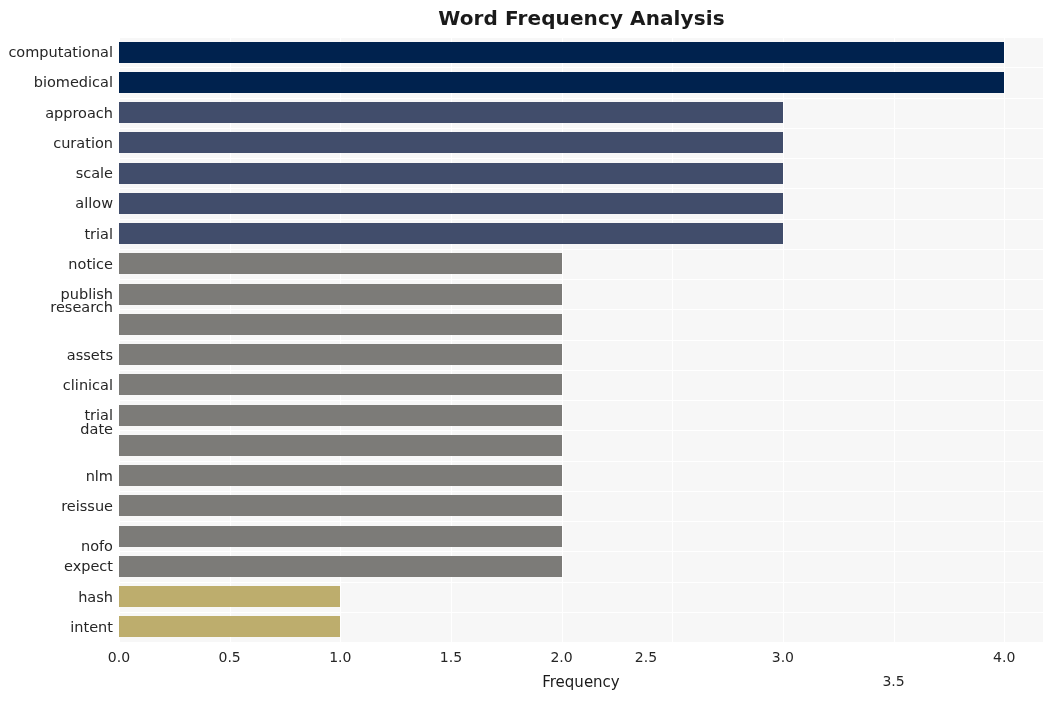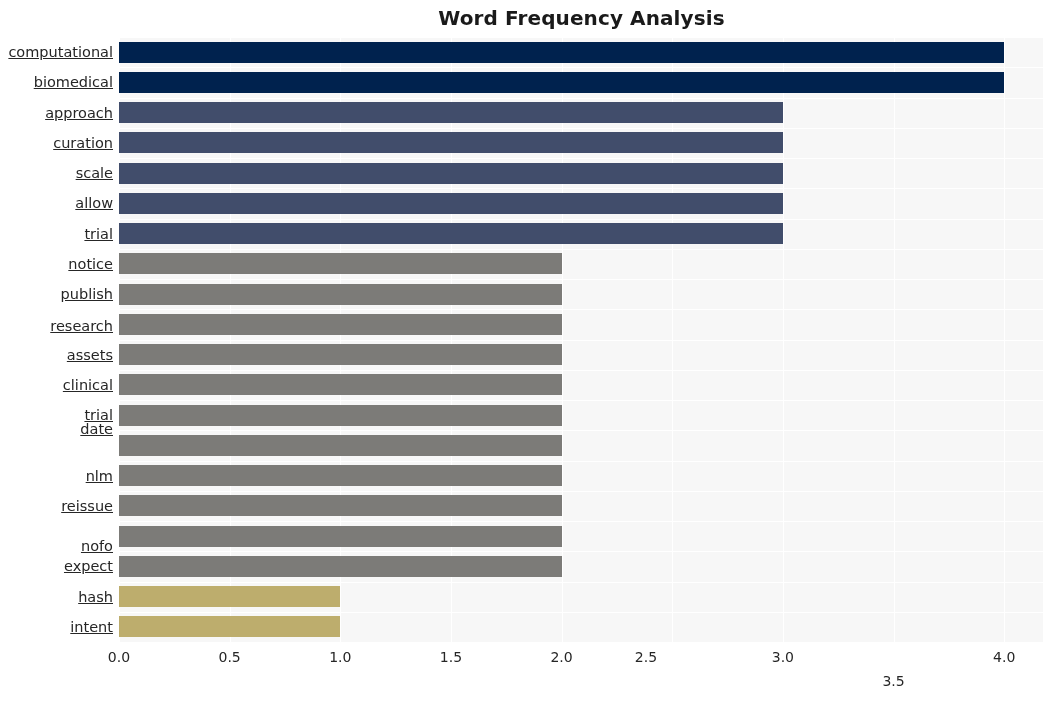--- a/index.html
+++ b/index.html
@@ -80,21 +80,20 @@
   }
   .ytick {
     position: absolute;
     right: 0;
     width: 113px;
     text-align: right;
     font-size: 14.5px;
     color: #262626;
     line-height: 14px;
     white-space: nowrap;
-    text-decoration: underline;
   }
 
   
   #x-tick-labels {
     position: absolute;
     left: 0;
     top: 648px;
     width: 1058px;
     height: 22px;
   }
@@ -188,21 +187,21 @@
   <div id="y-tick-labels">
       <div class="ytick" style="top: 8.125px;">computational</div>
       <div class="ytick" style="top: 38.375px;">biomedical</div>
       <div class="ytick" style="top: 68.625px;">approach</div>
       <div class="ytick" style="top: 98.875px;">curation</div>
       <div class="ytick" style="top: 129.125px;">scale</div>
       <div class="ytick" style="top: 159.375px;">allow</div>
       <div class="ytick" style="top: 189.625px;">trial</div>
       <div class="ytick" style="top: 219.875px;">notice</div>
       <div class="ytick" style="top: 250.125px;">publish</div>
-      <div class="ytick" style="top: 282px; margin-left: 41px;">research</div>
+      <div class="ytick" style="top: 263px; margin-left: 41px;">research</div>
       <div class="ytick" style="top: 310.625px;">assets</div>
       <div class="ytick" style="top: 340.875px;">clinical</div>
       <div class="ytick" style="top: 371.125px;">trial</div>
       <div class="ytick" style="top: 385px;">date</div>
       <div class="ytick" style="top: 431.625px;">nlm</div>
       <div class="ytick" style="top: 461.875px;">reissue</div>
       <div class="ytick" style="top: 502px; padding-left: 32px;">nofo</div>
       <div class="ytick" style="top: 522.375px;">expect</div>
       <div class="ytick" style="top: 552.625px;">hash</div>
       <div class="ytick" style="top: 582.875px;">intent</div>
@@ -213,14 +212,15 @@
       <div class="xtick" style="left: 229.65px;">0.5</div>
       <div class="xtick" style="left: 340.3px;">1.0</div>
       <div class="xtick" style="left: 450.95px;">1.5</div>
       <div class="xtick" style="left: 561.6px;">2.0</div>
       <div class="xtick" style="left: 646px; text-align: center;">2.5</div>
       <div class="xtick" style="left: 782.9px;">3.0</div>
       <div class="xtick" style="left: 893.55px; margin-top: 24px;">3.5</div>
       <div class="xtick" style="left: 1004.2px;">4.0</div>
     </div>
 
+  <div id="x-axis-label">Frequency</div>
 
 </div>
 
 </body></html>

